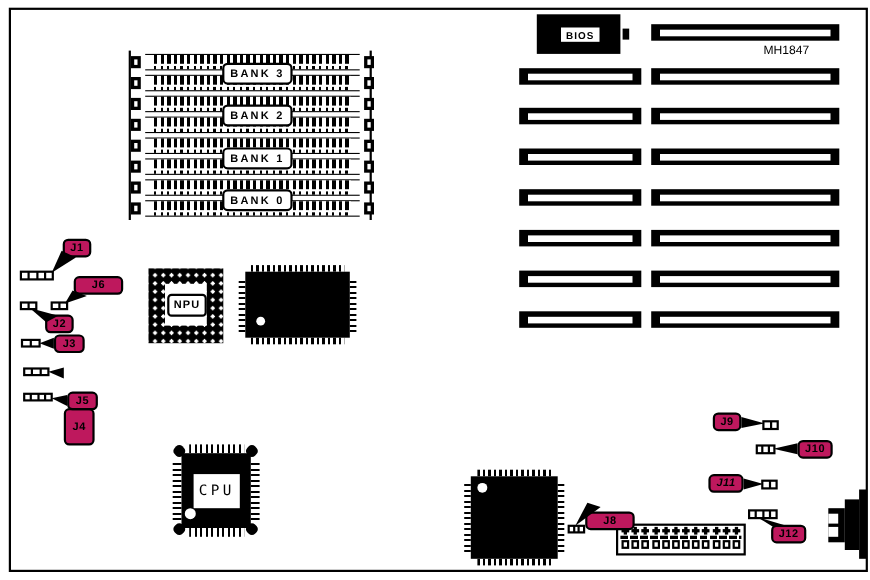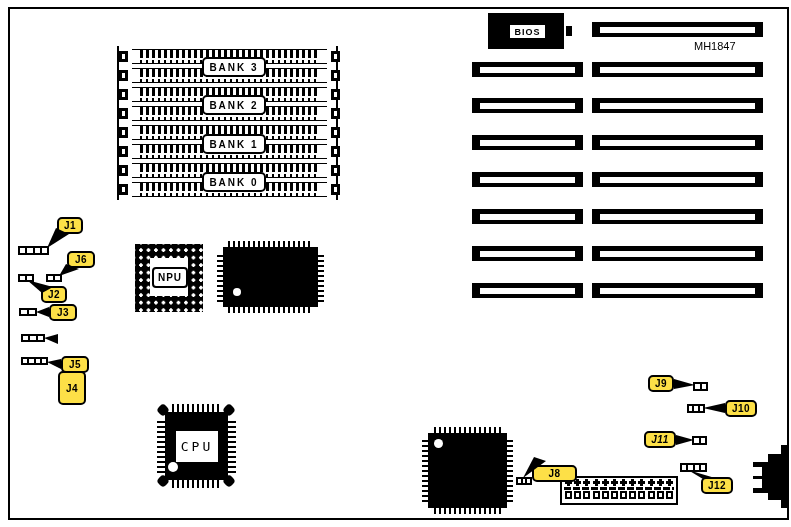--- a/index.html
+++ b/index.html
@@ -42,21 +42,21 @@
   .npu-socket { left:135px; top:244px; width:68px; height:68px; background:#000;
       background-image:radial-gradient(circle,#fff 1.7px,transparent 1.9px);
       background-size:7.5px 7.5px; background-position:2.2px 2.4px; }
   .npu-center { left:150px; top:258px; width:38px; height:38px; background:#fff; }
   .npu-label { left:152px; top:267px; width:32px; height:17px; border:2px solid #000; border-radius:4px;
       font:bold 10px "Liberation Sans",sans-serif; letter-spacing:1px; }
 
   
   .jumper { background:#000; display:flex; gap:2px; padding:2px; box-sizing:border-box; }
   .jumper i { flex:1; background:#fff; }
-  .callout { background:#fde047; border:2px solid #000; border-radius:5px; box-sizing:border-box;
+  .callout { background:#be185d; border:2px solid #000; border-radius:5px; box-sizing:border-box;
              display:flex; align-items:center; justify-content:center;
              font:bold 10px "Liberation Sans",sans-serif; letter-spacing:0.5px; }
 
   
   .pwr { left:560px; top:476px; width:118px; height:29px; border:2px solid #000; background:#fff; box-sizing:border-box; }
   .pwr .row1 { display:flex; justify-content:space-between; padding:1px 3px 0 3px; }
   .plus { width:7px; height:7px; position:relative; }
   .plus::before { content:""; position:absolute; left:0; right:0; top:2px; height:3px; background:#000; }
   .plus::after  { content:""; position:absolute; top:0; bottom:0; left:2px; width:3px; background:#000; }
   .pwr .bar { height:3px; margin:1px 2px 1px 2px; background:repeating-linear-gradient(90deg,#000 0 7px,#fff 7px 9px); }
@@ -295,21 +295,21 @@
       <i></i>
     </div>
   <div class="abs jumper" style="left:680px;top:463px;width:27px;height:9px;">
       <i></i>
       <i></i>
       <i></i>
       <i></i>
     </div>
 
   <div class="abs callout" style="left:57px;top:217px;width:26px;height:17px;">J1</div>
-  <div class="abs callout" style="left:67px;top:251px;width:28px;height:17px;">J6</div>
+  <div class="abs callout" style="left:67px;top:251px;width:45px;height:17px;">J6</div>
   <div class="abs callout" style="left:41px;top:286px;width:26px;height:17px;">J2</div>
   <div class="abs callout" style="left:49px;top:304px;width:28px;height:17px;">J3</div>
   <div class="abs callout" style="left:58px;top:331px;width:28px;height:34px;margin-top:40px;">J4</div>
   <div class="abs callout" style="left:61px;top:356px;width:28px;height:17px;">J5</div>
   <div class="abs callout" style="left:532px;top:443px;width:45px;height:17px;margin-top:22px;">J8</div>
   <div class="abs callout" style="left:648px;top:375px;width:26px;height:17px;">J9</div>
   <div class="abs callout" style="left:725px;top:400px;width:32px;height:17px;">J10</div>
   <div class="abs callout" style="left:644px;top:431px;width:32px;height:17px;font-style:italic;">J11</div>
   <div class="abs callout" style="left:701px;top:477px;width:32px;height:17px;">J12</div>
 

